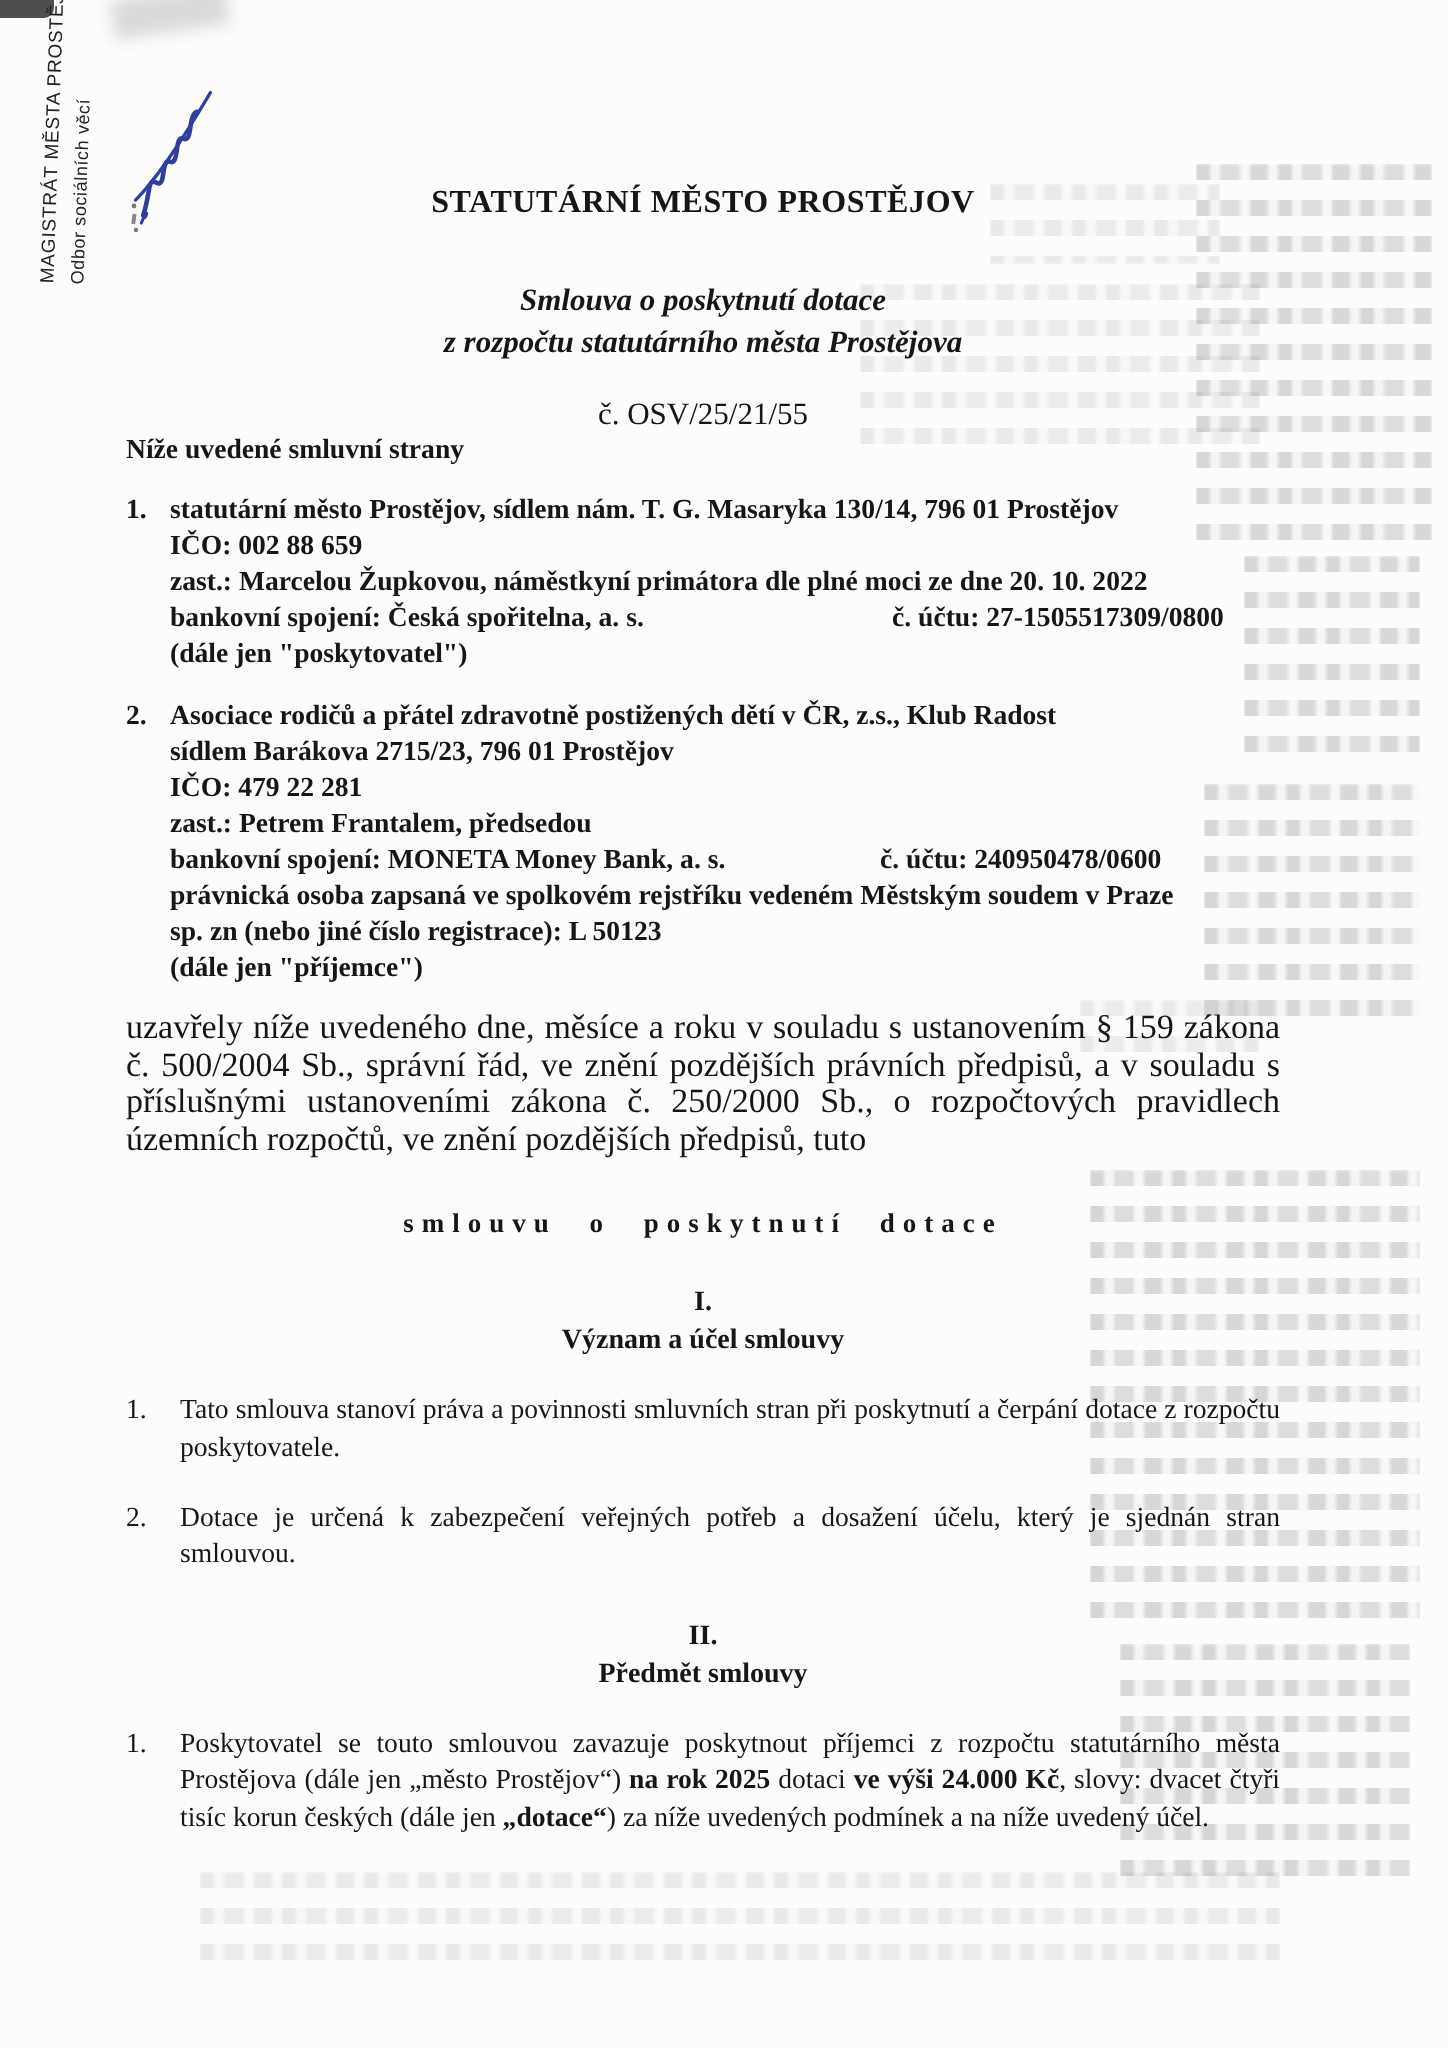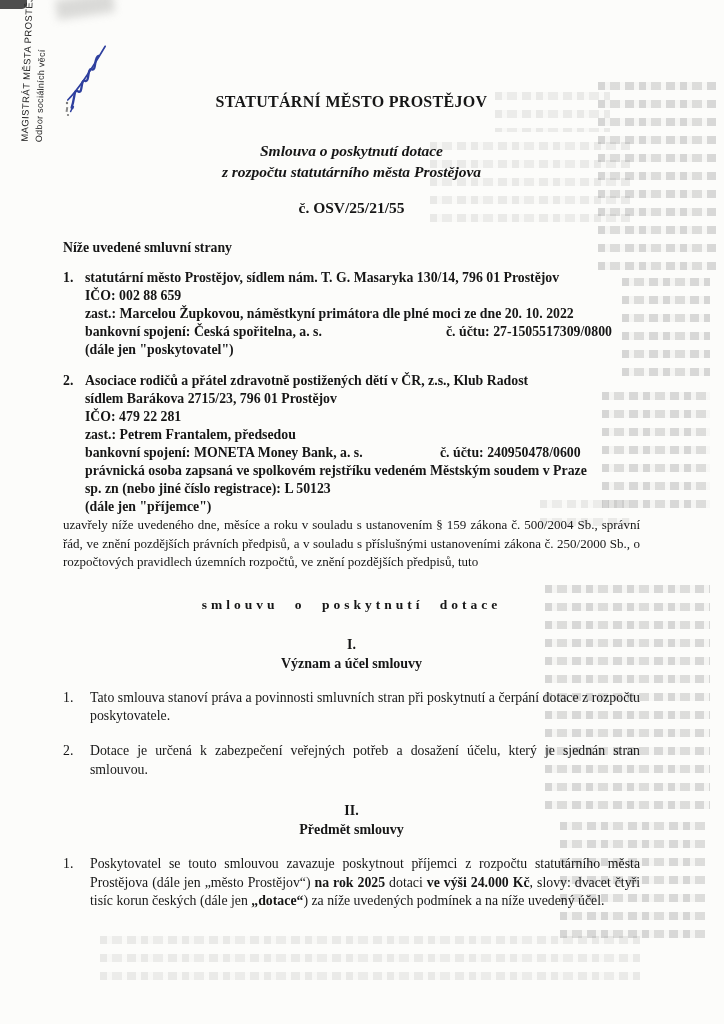--- a/index.html
+++ b/index.html
@@ -37,29 +37,29 @@
   }
   .stamp-line1{font-size:9.5px;letter-spacing:.4px;}
   .stamp-line2{font-size:9px;letter-spacing:.3px;}
   .signature{position:absolute;left:62px;top:38px;width:48px;height:78px;}
   .stamp-mark{position:absolute;left:63px;top:100px;width:10px;height:18px;}
   
   .content{position:absolute;left:0;top:0;width:724px;box-sizing:border-box;padding:93px 84px 0 63px;}
   .center{text-align:center;}
   .city-title{font-size:16px;font-weight:bold;letter-spacing:.3px;}
   .doc-title{margin-top:29px;font-size:15.5px;font-weight:bold;line-height:21px;font-style:italic;}
-  .doc-number{margin-top:17px;font-size:15.5px;font-weight:bold;}
-  .parties-intro{margin-top:23px;font-size:13.8px;font-weight:bold;}
+  .doc-number{margin-top:17px;font-size:15.5px;font-weight:normal;}
+  .parties-intro{font-size:13.8px;font-weight:bold;}
   .party{margin-top:13px;display:flex;font-size:13.8px;font-weight:bold;line-height:18px;}
   .party .num{flex:0 0 22px;}
   .party .plines{flex:1;position:relative;}
   .bline{position:relative;}
   .acct1{position:absolute;left:361px;top:0;}
   .acct2{position:absolute;left:355px;top:0;text-align:center;}
-  .closing-par{margin-top:0;font-size:13px;line-height:18.6px;text-align:justify;}
+  .closing-par{margin-top:12px;font-size:17px;line-height:18.6px;text-align:justify;}
   .contract-heading{margin-top:25px;text-align:center;font-size:13.5px;font-weight:bold;letter-spacing:4px;word-spacing:9px;}
   .article{margin-top:22px;}
   .article-head{text-align:center;font-size:14px;font-weight:bold;line-height:19px;}
   .item{display:flex;margin-top:16px;font-size:13.8px;line-height:18.6px;}
   .item .idx{flex:0 0 27px;}
   .item .txt{flex:1;text-align:justify;}
   .item .txt b{font-weight:bold;}
 </style>
 </head>
 <body>

